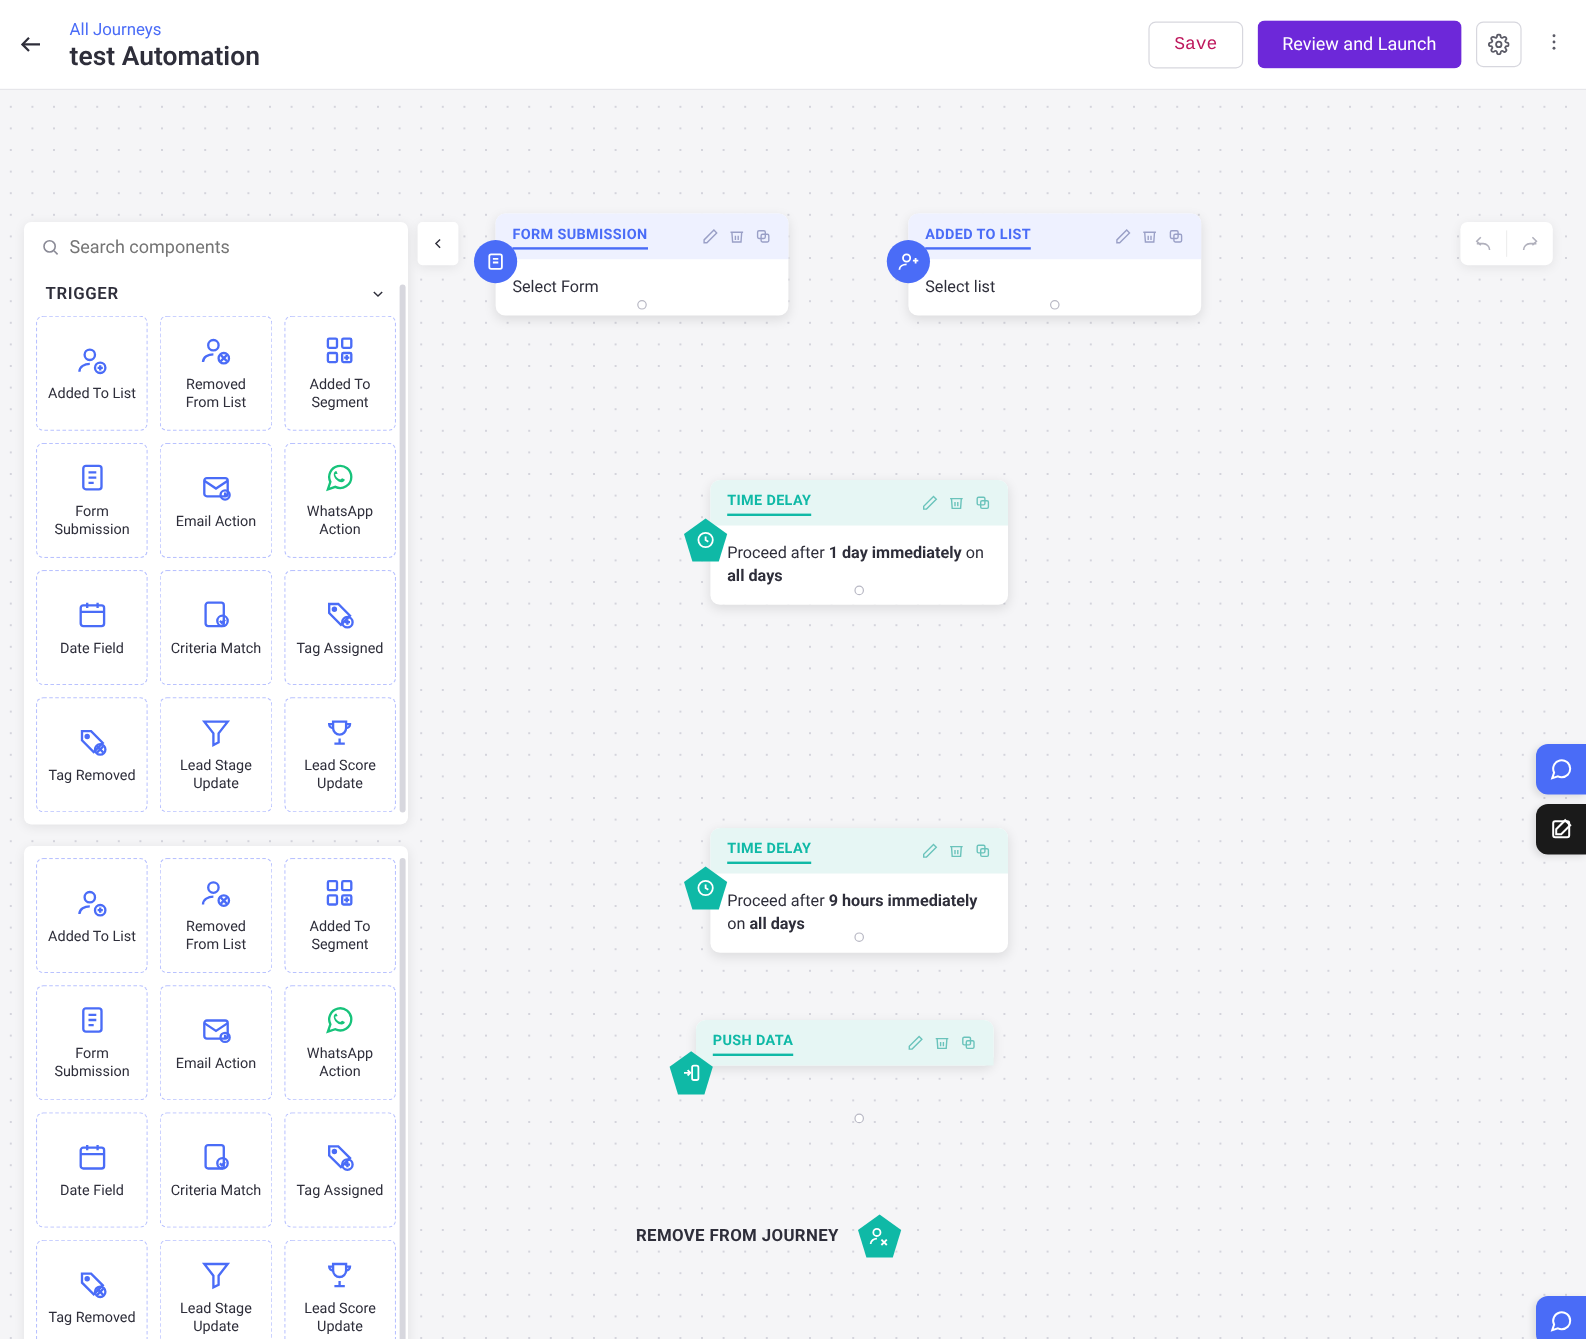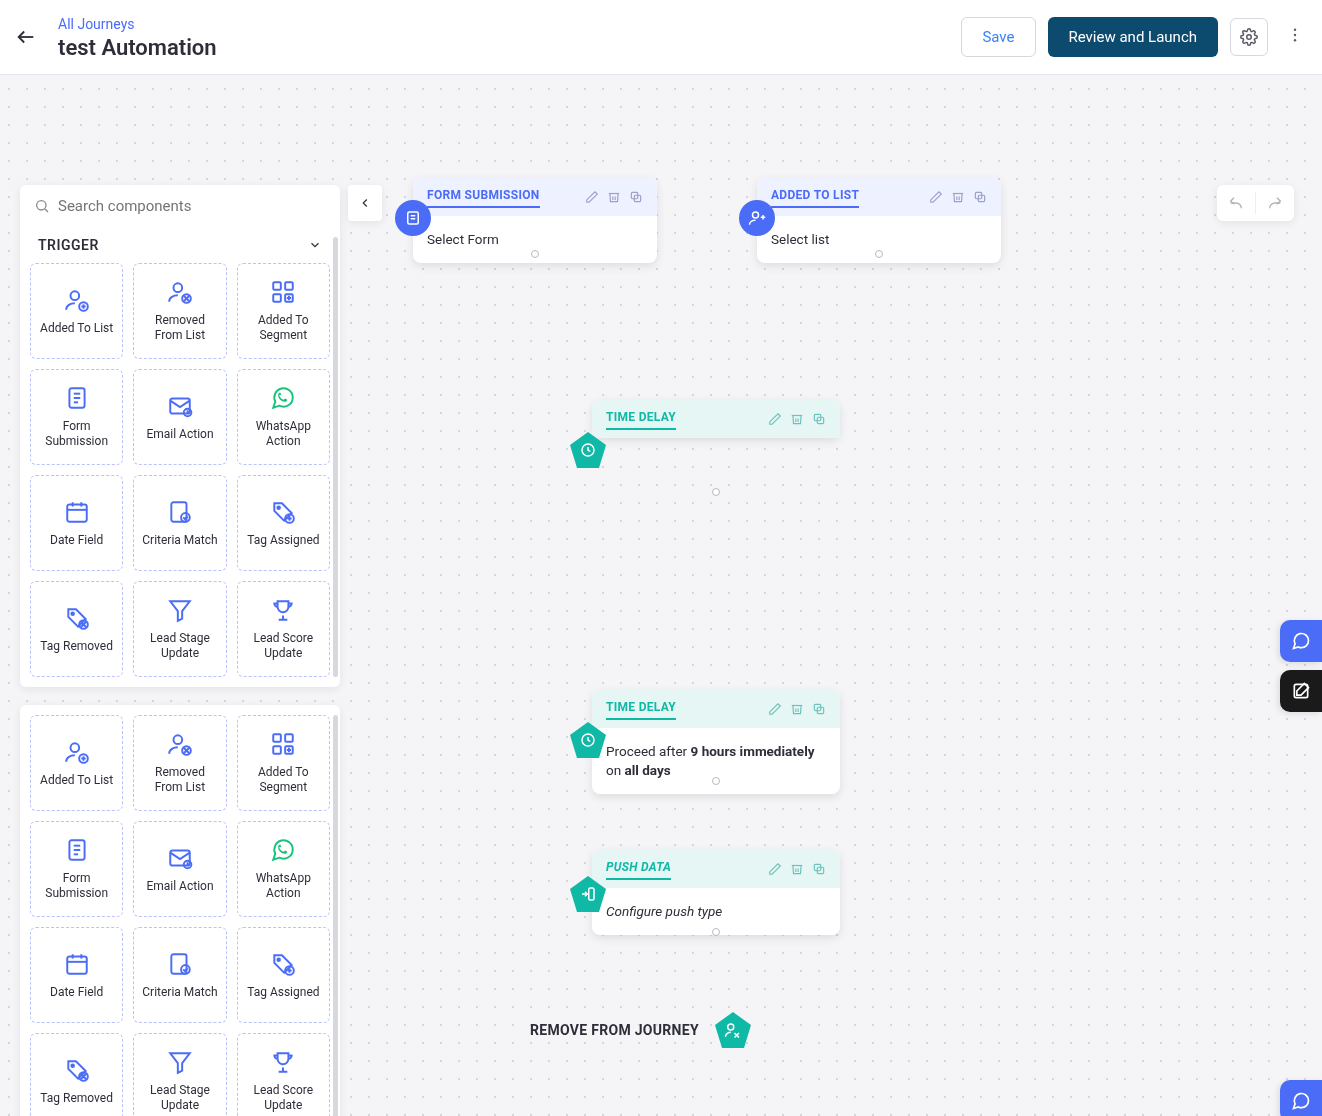--- a/index.html
+++ b/index.html
@@ -6,22 +6,22 @@
   body { width: 1322px; height: 1116px; background: #f5f5f7; overflow: hidden; position: relative; }
 
   
   .header { display: flex; align-items: center; justify-content: space-between; padding: 14px 12px; background: #fff; border-bottom: 1px solid #e6e6ea; }
   .header-left { display: flex; align-items: center; gap: 18px; }
   .back-arrow { width: 28px; height: 28px; display:flex; align-items:center; justify-content:center; color:#2e2e3a; cursor:pointer; }
   .breadcrumb a { color: #4a6cf7; font-size: 14px; text-decoration: none; }
   .page-title { font-size: 22px; font-weight: 600; color: #2e2e3a; margin-top: 2px; }
   .header-right { display:flex; align-items:center; gap:12px; }
   .btn { border-radius: 6px; font-size: 15px; padding: 10px 20px; cursor: pointer; border:1px solid transparent; }
-  .btn-outline { background:#fff; border-color:#d7d7de; color:#3b82f6; }
-  .btn-primary { background:#0c4a6e; color:#fff; }
+  .btn-outline { background:#fff; border-color:#d7d7de; color:#be185d;font-family:Liberation Mono, monospace; }
+  .btn-primary { background:#6d28d9; color:#fff; }
   .icon-btn { width:38px; height:38px; border:1px solid #d7d7de; border-radius:6px; background:#fff; display:flex; align-items:center; justify-content:center; color:#5a5a66; cursor:pointer; }
 
   
   .canvas-wrap { position:absolute; top:80px; left:0; right:0; bottom:0; }
   .canvas { position:absolute; inset:0; background-image: radial-gradient(#d4d4dc 1px, transparent 1px); background-size: 18px 18px; }
 
   
   .panel { position:absolute; top:105px; left:20px; width:320px; background:#fff; border-radius:6px; box-shadow:0 2px 10px rgba(0,0,0,.08); display:flex; flex-direction:column; }
   .panel-2 { top:625px; }
   .search-row { display:flex; align-items:center; gap:8px; padding:12px 14px; color:#8a8a96; font-size:15px; }
@@ -202,20 +202,23 @@
               <polyline points="3 6 5 6 21 6"></polyline>
               <path d="M19 6l-1 14H6L5 6"></path>
               <path d="M10 11v6M14 11v6"></path>
             </svg></span>
         <span><svg width="14" height="14" viewBox="0 0 24 24" fill="none" stroke="currentColor" stroke-width="2">
               <rect x="9" y="9" width="11" height="11" rx="2"></rect>
               <rect x="4" y="4" width="11" height="11" rx="2"></rect>
             </svg></span>
       </div>
     </div>
+    <div class="node-body">
+      <span>Proceed after </span><span class="bold">1 day immediately</span><span> on </span><span class="bold">all days</span>
+    </div>
     <div class="pentagon" style="top:30px; left:-24px;">
       <svg class="shape" viewBox="0 0 40 40">
           <polygon points="20,2 38,15 31,38 9,38 2,15" fill="#0fb9a6"></polygon>
         </svg>
       <svg class="glyph" width="18" height="18" viewBox="0 0 24 24" fill="none" stroke="#fff" stroke-width="2">
           <circle cx="12" cy="12" r="8"></circle>
           <polyline points="12 8 12 12 15 14"></polyline>
         </svg>
     </div>
   </div>
@@ -247,39 +250,38 @@
           <polygon points="20,2 38,15 31,38 9,38 2,15" fill="#0fb9a6"></polygon>
         </svg>
       <svg class="glyph" width="18" height="18" viewBox="0 0 24 24" fill="none" stroke="#fff" stroke-width="2">
           <circle cx="12" cy="12" r="8"></circle>
           <polyline points="12 8 12 12 15 14"></polyline>
         </svg>
     </div>
   </div>
   <div class="connector-dot" style="top:697px; left:712px;"></div>
 
-  <div class="node" style="top:770px; left:592px; width:248px;font-style:italic;">
+  <div class="node" style="top:770px; left:580px; width:248px;">
     <div class="node-header-teal node-head">
       <span class="node-title teal">PUSH DATA</span>
       <div class="node-actions teal">
         <span><svg width="14" height="14" viewBox="0 0 24 24" fill="none" stroke="currentColor" stroke-width="2">
               <path d="M17 3l4 4L7 21H3v-4z"></path>
             </svg></span>
         <span><svg width="14" height="14" viewBox="0 0 24 24" fill="none" stroke="currentColor" stroke-width="2">
               <polyline points="3 6 5 6 21 6"></polyline>
               <path d="M19 6l-1 14H6L5 6"></path>
               <path d="M10 11v6M14 11v6"></path>
             </svg></span>
         <span><svg width="14" height="14" viewBox="0 0 24 24" fill="none" stroke="currentColor" stroke-width="2">
               <rect x="9" y="9" width="11" height="11" rx="2"></rect>
               <rect x="4" y="4" width="11" height="11" rx="2"></rect>
             </svg></span>
       </div>
     </div>
-    <div class="node-body">Configure push type</div>
     <div class="pentagon" style="top:24px; left:-24px;">
       <svg class="shape" viewBox="0 0 40 40">
           <polygon points="20,2 38,15 31,38 9,38 2,15" fill="#0fb9a6"></polygon>
         </svg>
       <svg class="glyph" width="18" height="18" viewBox="0 0 24 24" fill="none" stroke="#fff" stroke-width="2">
           <rect x="13" y="4" width="7" height="16" rx="2"></rect>
           <polyline points="4 12 10 12"></polyline>
           <polyline points="8 9 11 12 8 15"></polyline>
         </svg>
     </div>

